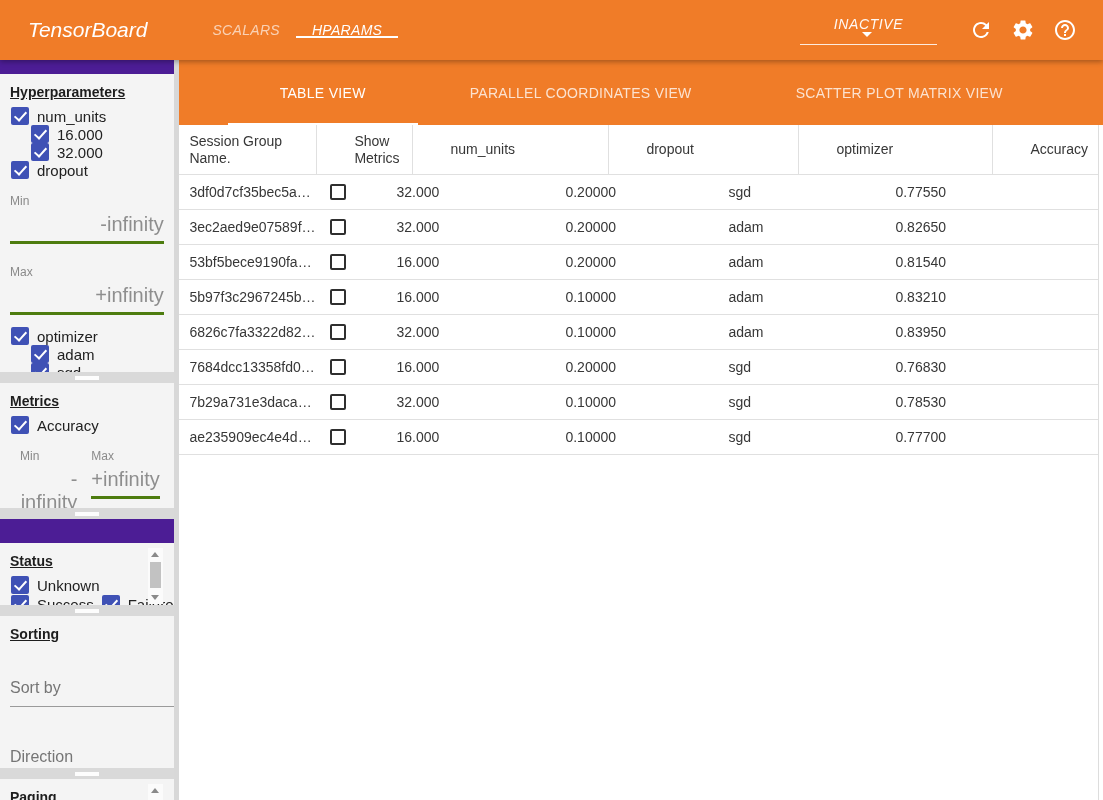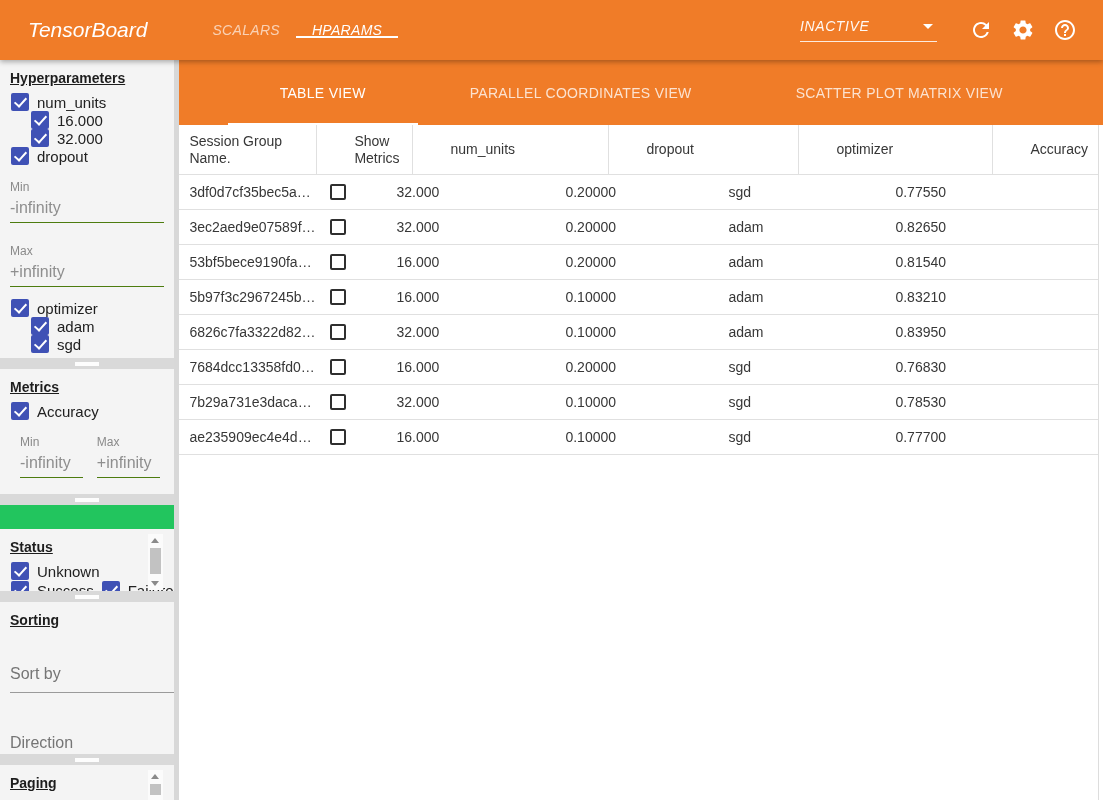--- a/index.html
+++ b/index.html
@@ -19,53 +19,53 @@
     color: rgba(255,255,255,0.65); letter-spacing: 0.3px; position: relative; cursor: pointer;
   }
   .plugin-tab.active { color: #fff; }
   .plugin-tab.active::after {
     content: ""; position: absolute; left: 0; right: 0; bottom: 0; height: 2px; background: #fff;
   }
   .toolbar-right { margin-left: auto; display: flex; align-items: center; margin-right: 26px; }
   .reload-select {
     width: 137px; display: flex; align-items: center; justify-content: space-between;
     border-bottom: 1px solid rgba(255,255,255,0.85); padding-bottom: 7px; margin-right: 14px;
-    color: rgba(255,255,255,0.95); font-size: 14px; letter-spacing: 0.6px; cursor: pointer;
+    color: rgba(255,255,255,0.95); font-size: 14px; letter-spacing: 0.6px; cursor: pointer; flex-direction: column;
   }
   .dd-arrow-white {
     width: 0; height: 0; border-left: 5px solid transparent; border-right: 5px solid transparent;
     border-top: 5px solid #fff; margin-right: 4px;
   }
   .icon-btn { width: 24px; height: 24px; margin-left: 18px; cursor: pointer; }
   .icon-btn svg { width: 24px; height: 24px; fill: #fff; }
 
   
   .page-body { position: absolute; top: 60px; left: 0; width: 1103px; bottom: 0; display: flex; }
 
   
-  .sidebar { width: 243px; background: #22c55e; display: flex; flex-direction: column; padding-top: 0; overflow: hidden; }
+  .sidebar { width: 243px; background: #4c1d95; display: flex; flex-direction: column; padding-top: 14px; overflow: hidden; }
   .gap-strip { width: 8px; background: #d8d8d8; }
   .panel { background: #f4f4f4; overflow: hidden; position: relative; flex-shrink: 0; }
   .divider { height: 11px; background: #d9d9d9; position: relative; flex-shrink: 0; cursor: row-resize; }
   .divider .handle { position: absolute; left: 50%; top: 50%; transform: translate(-50%,-50%); width: 24px; height: 4px; background: #fdfdfd; }
 
   .panel-heading { margin: 10px 10px 7px 10px; font-size: 14px; font-weight: bold; text-decoration: underline; color: #1d1d1d; }
 
   .cb-row { display: flex; align-items: center; height: 18px; margin-left: 11px; font-size: 15px; color: #212121; }
   .cb-row.indent1 { margin-left: 31px; }
   .cb { width: 18px; height: 18px; flex-shrink: 0; border-radius: 2px; background: #3f51b5; position: relative; cursor: pointer; }
   .cb::after {
     content: ""; position: absolute; left: 6px; top: 2px; width: 5px; height: 10px;
     border: solid #fff; border-width: 0 2.4px 2.4px 0; transform: rotate(42deg);
   }
   .cb-label { margin-left: 8px; white-space: nowrap; }
 
   .field { margin: 0 10px; }
   .field-label { font-size: 12px; color: #8a8a8a; }
-  .field-value { font-size: 16px; color: #8e8e8e; padding: 5px 0 5px 0; border-bottom: 1px solid #4d7c0f; }
+  .field-value { font-size: 20px; color: #8e8e8e; padding: 5px 0 5px 0; border-bottom: 3px solid #4d7c0f; text-align: right; }
   .fields-inline { display: flex; margin-left: 20px; }
   .fields-inline .field { margin: 0 14px 0 0; width: 82px; }
 
   .select-field {
     margin: 0 10px; width: 202px; display: flex; align-items: center; justify-content: space-between;
     font-size: 16px; color: #757575; border-bottom: 1px solid #9a9a9a; padding-bottom: 9px; cursor: pointer;
   }
   .dd-arrow-gray {
     width: 0; height: 0; border-left: 6px solid transparent; border-right: 6px solid transparent;
     border-top: 6px solid #8b8b8b; margin-right: 6px;

